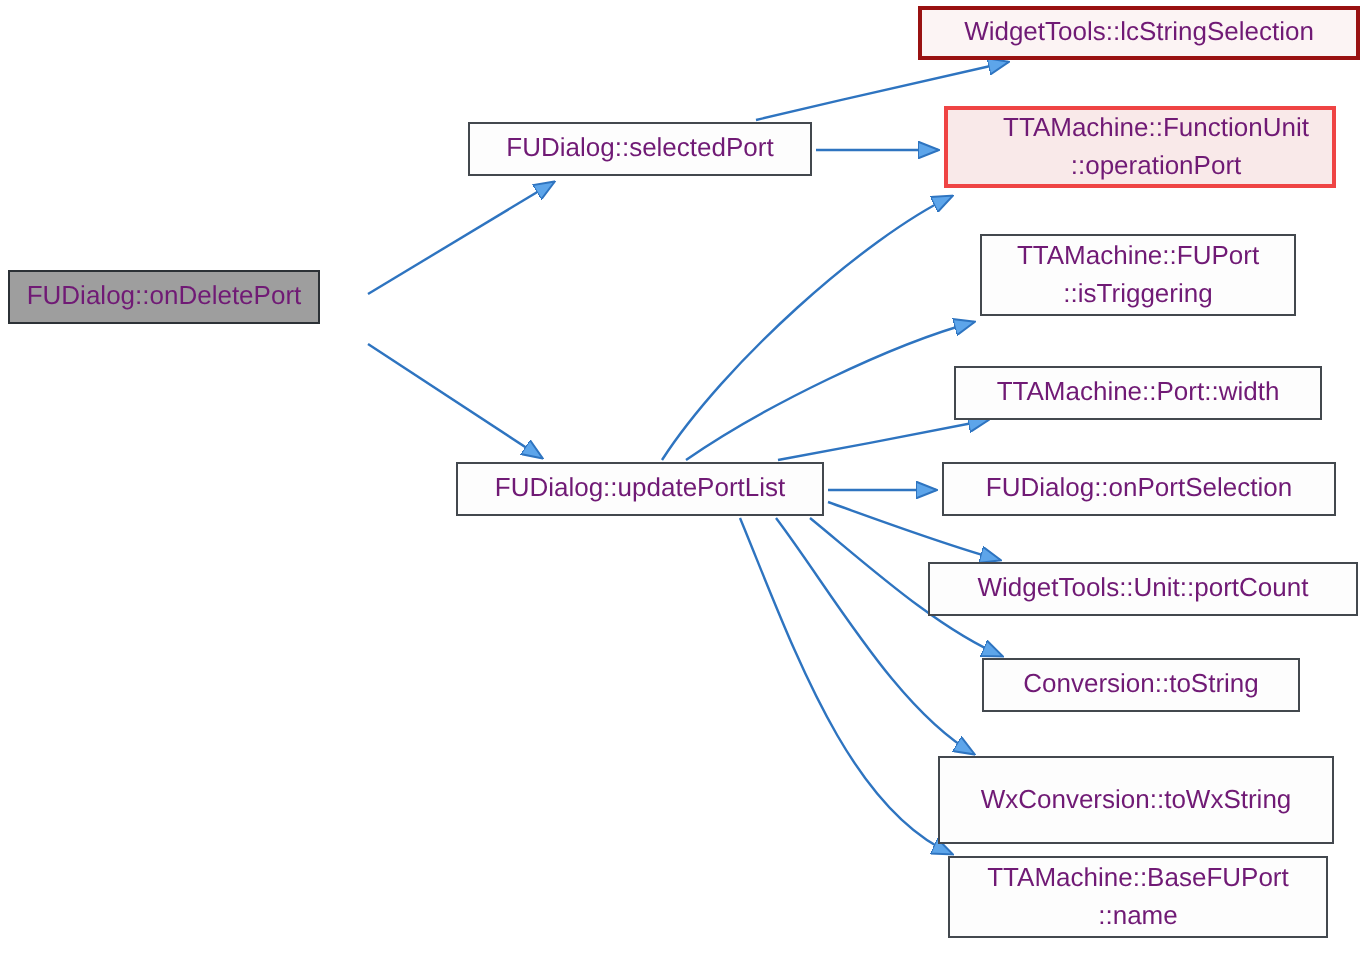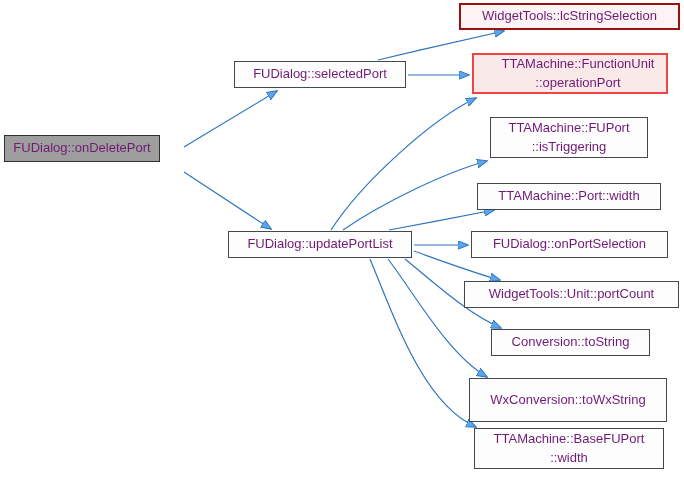--- a/index.html
+++ b/index.html
@@ -82,15 +82,15 @@
 
   <div class="node" style="left:471px;top:231px;width:197px;height:27px;">FUDialog::onPortSelection</div>
 
   <div class="node" style="left:464px;top:281px;width:215px;height:27px;">WidgetTools::Unit::portCount</div>
 
   <div class="node" style="left:491px;top:329px;width:159px;height:27px;">Conversion::toString</div>
 
   <div class="node" style="left:469px;top:378px;width:198px;height:44px;">WxConversion::toWxString</div>
 
   <div class="node" style="left:474px;top:428px;width:190px;height:41px;">TTAMachine::BaseFUPort
-::width</div>
+::name</div>
 
 </div>
 
 </body></html>

